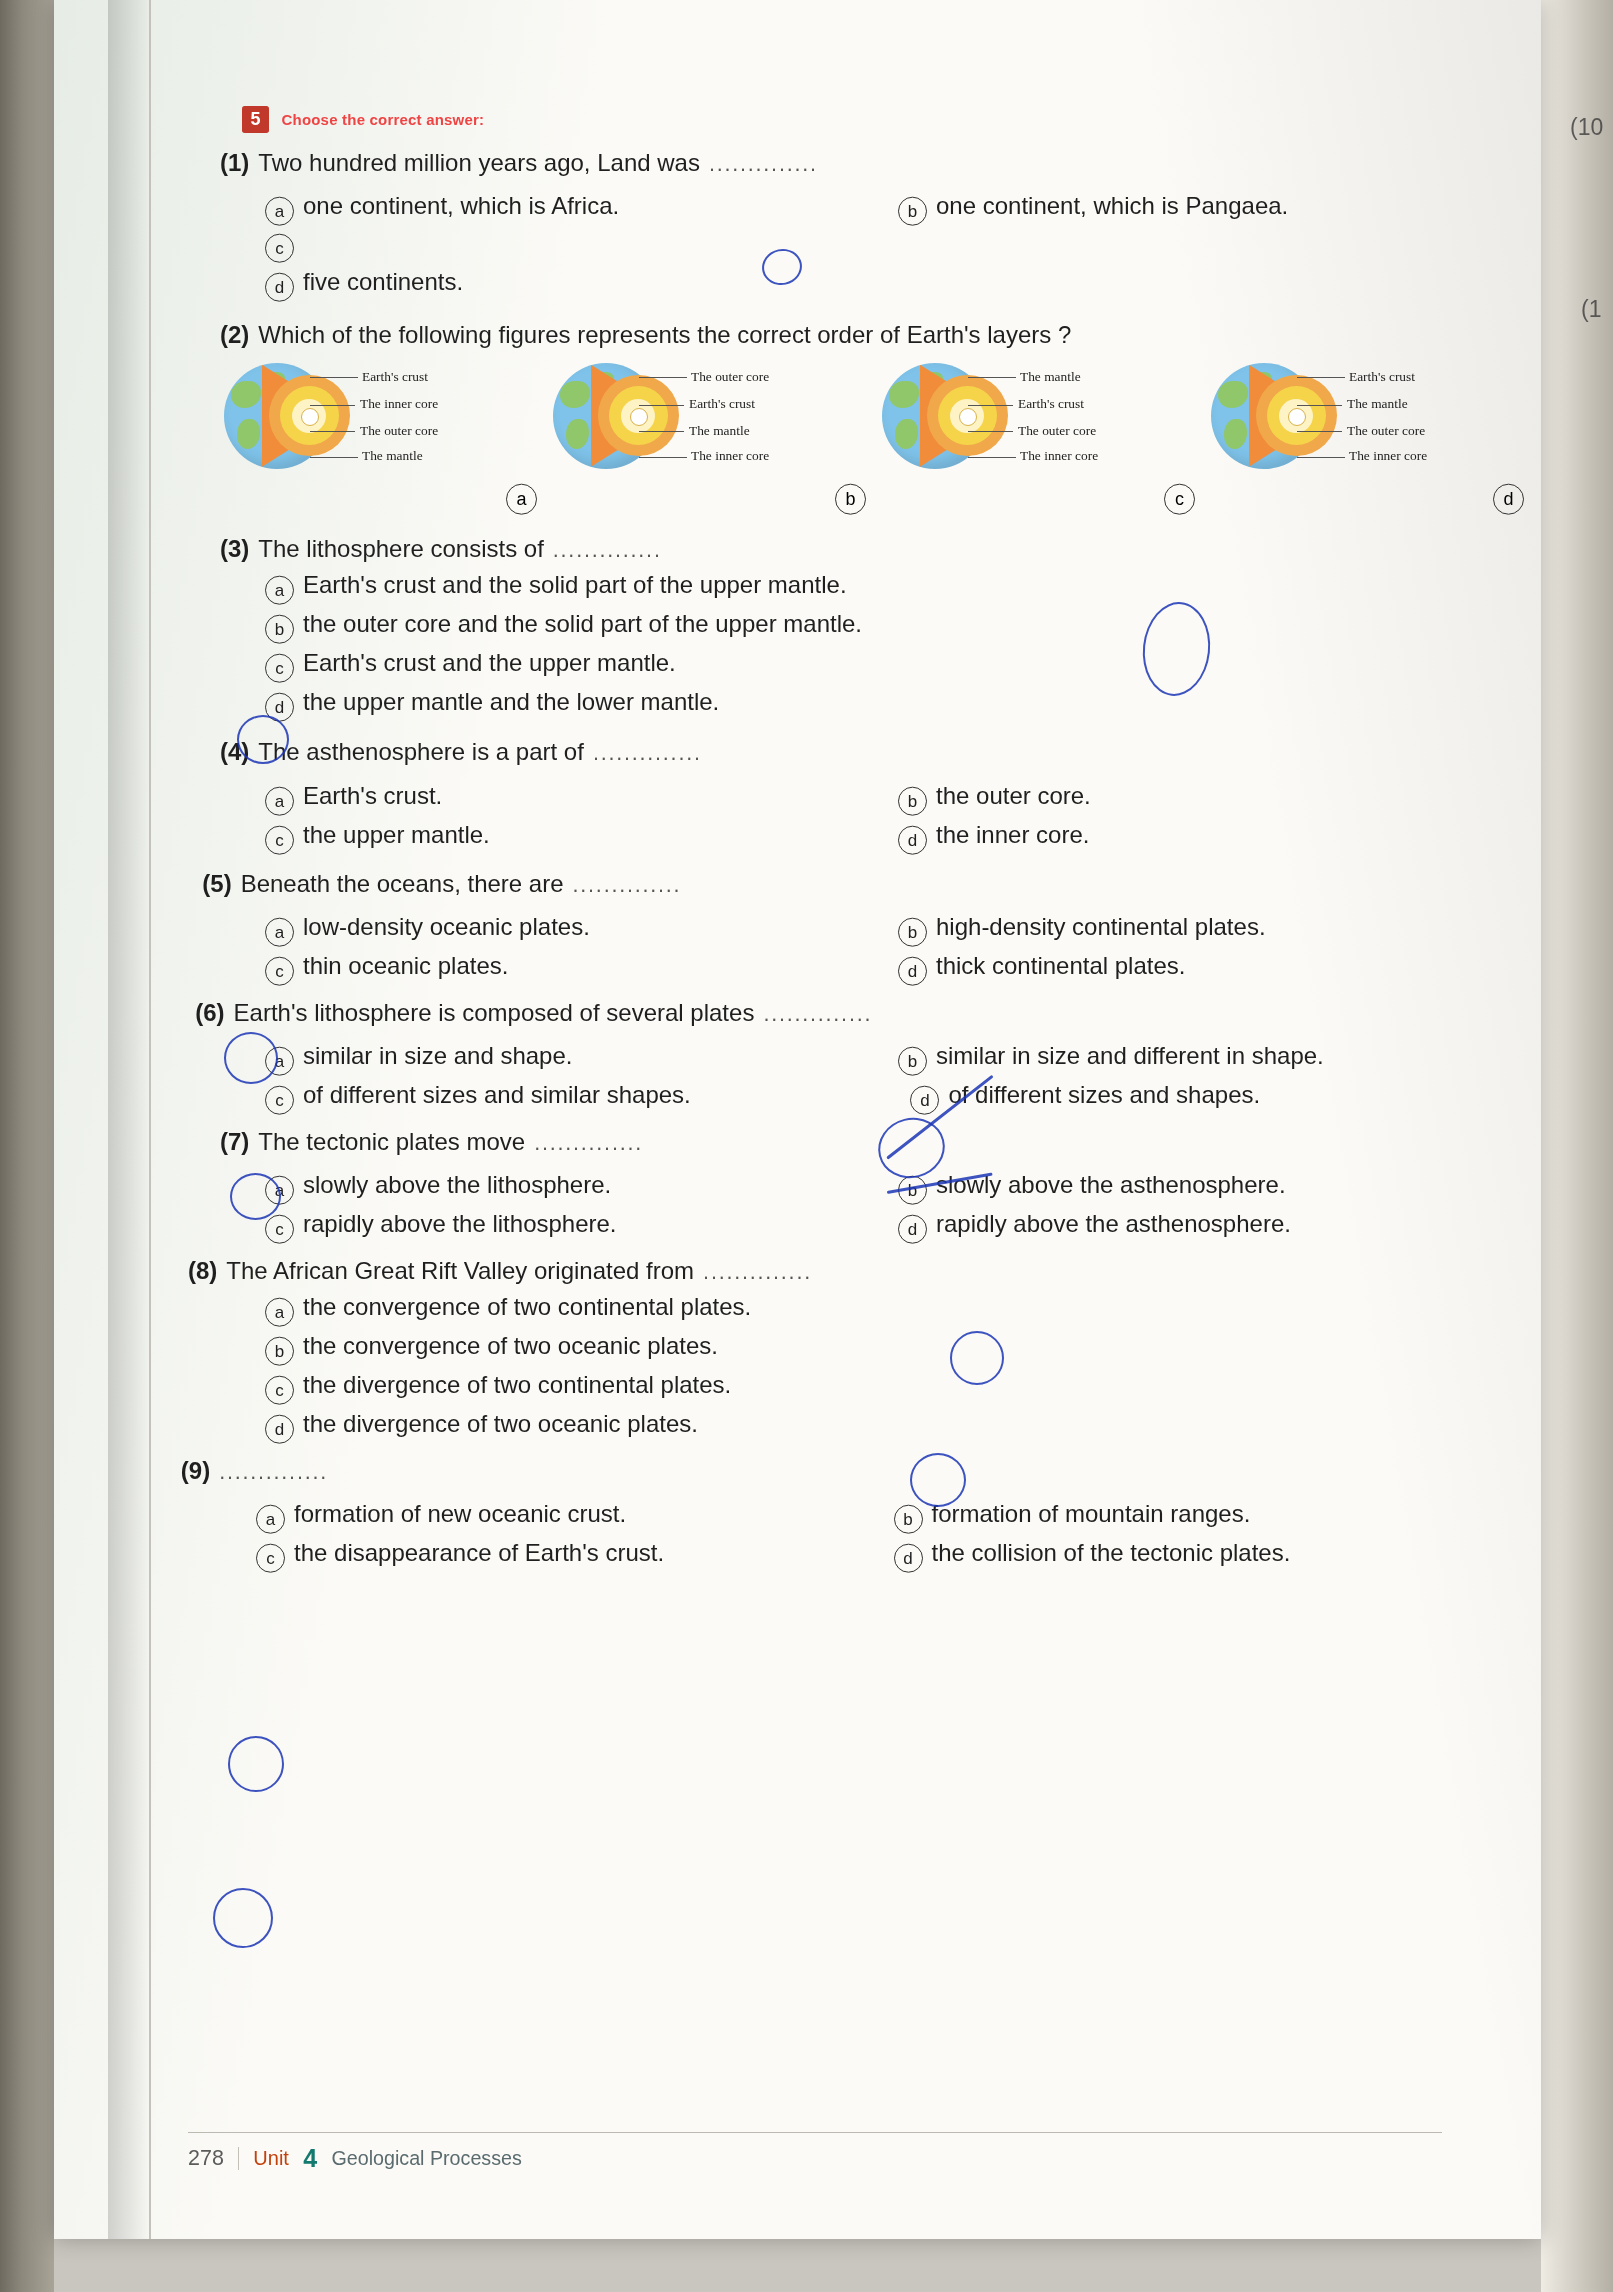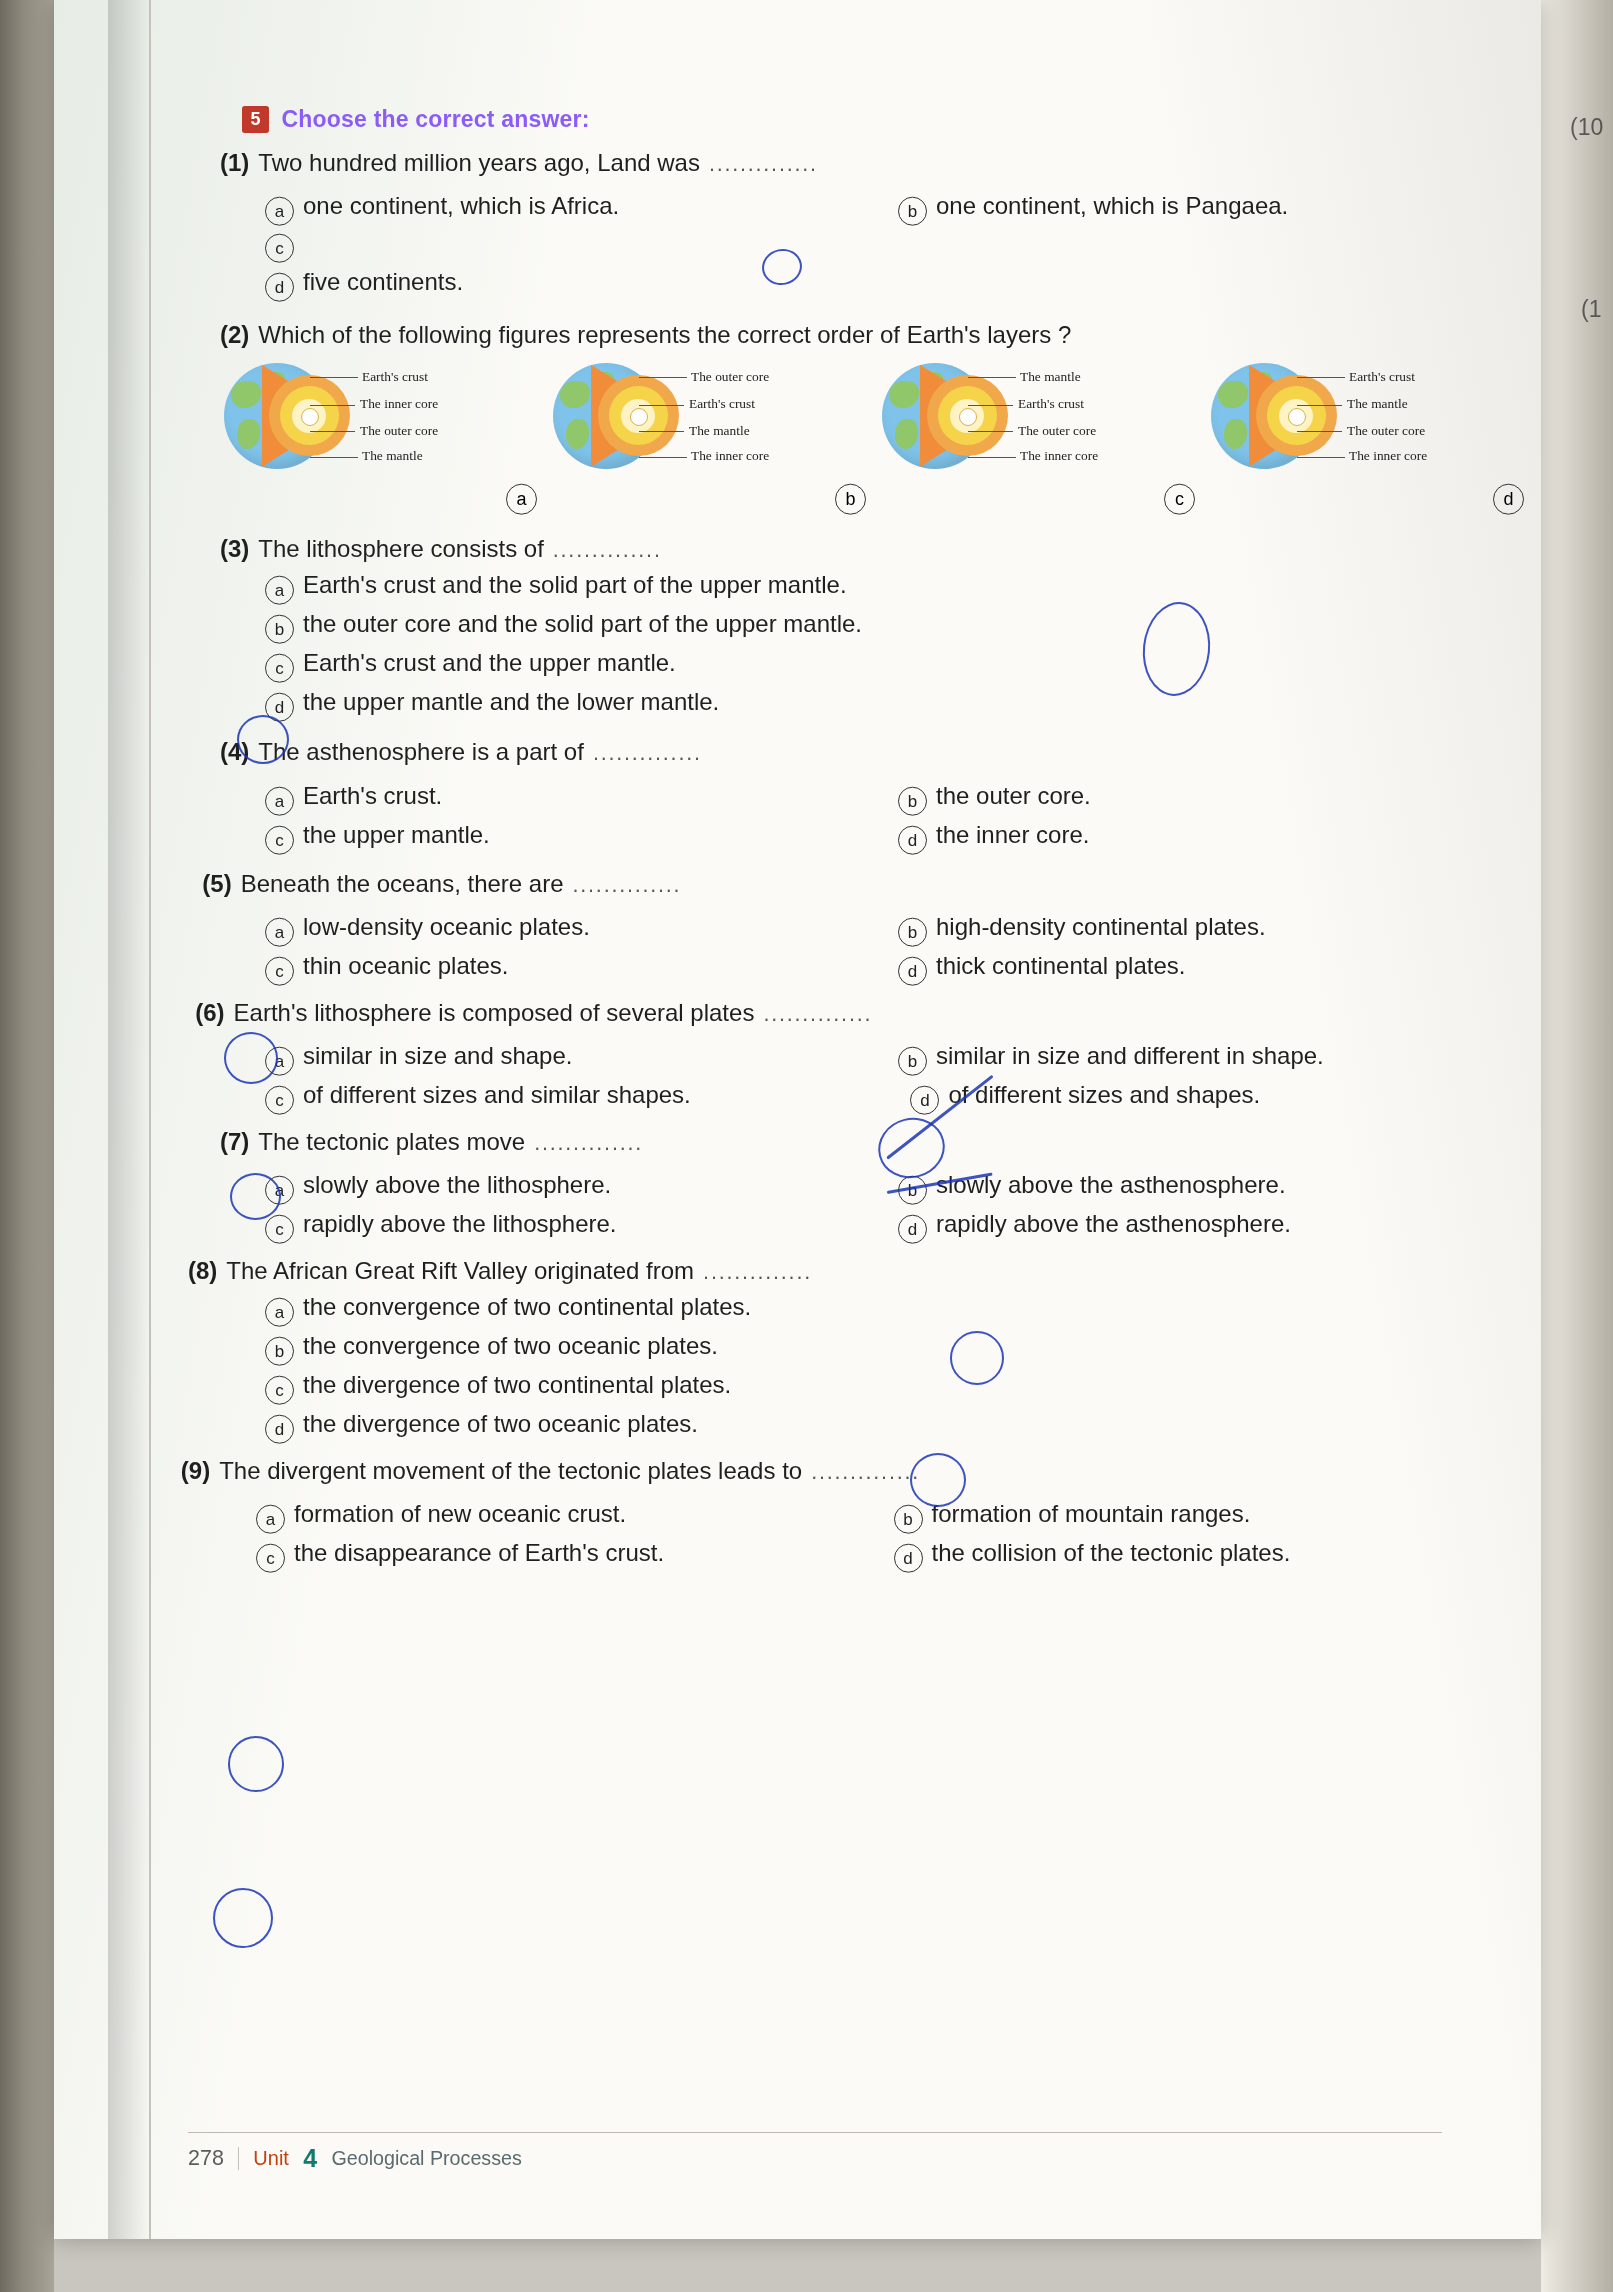--- a/index.html
+++ b/index.html
@@ -46,21 +46,21 @@
   .q-head{
     display:flex;align-items:center;gap:12.5px;
     margin-top:106px;margin-left:54px;
   }
   .q-num{
     width:27px;height:27px;background:#c0392b;color:#fff;
     font-size:18px;font-weight:bold;display:flex;align-items:center;justify-content:center;
     border-radius:2.7px;
   }
   .q-head-title{
-    font-size:23px;font-weight:bold;color:#8b5cf6;letter-spacing:0.2px;
+    font-size:15px;font-weight:bold;color:#ef4444;letter-spacing:0.2px;
   }
   .banner{
     margin-top:12.5px;margin-left:54px;width:913px;height:39px;
     background:linear-gradient(90deg,#e4efe8,#eef5ef 70%,#fdfdfb);
     border-radius:19.7px;
     display:flex;align-items:center;
     padding-left:41px;box-sizing:border-box;
   }
   .banner span{font-size:19.7px;font-weight:bold;color:#123a52;}
 
@@ -492,21 +492,20 @@
         <div class="opt full">
           <span class="bubble">d</span>
           <span>the divergence of two oceanic plates.</span>
         </div>
       </div>
     </div>
 
     <div class="qitem" style="margin-top:16px;">
       <div class="stem" style="margin-left:-7.2px;">
         <span class="n">(9)</span>
-        <span>The divergent movement of the tectonic plates leads to</span>
         <span class="dots">..............</span>
       </div>
       <div class="opts" style="margin-left:68px;">
         <div class="optrow">
           <div class="opt half">
             <span class="bubble">a</span>
             <span>formation of new oceanic crust.</span>
           </div>
           <div class="opt half">
             <span class="bubble">b</span>

